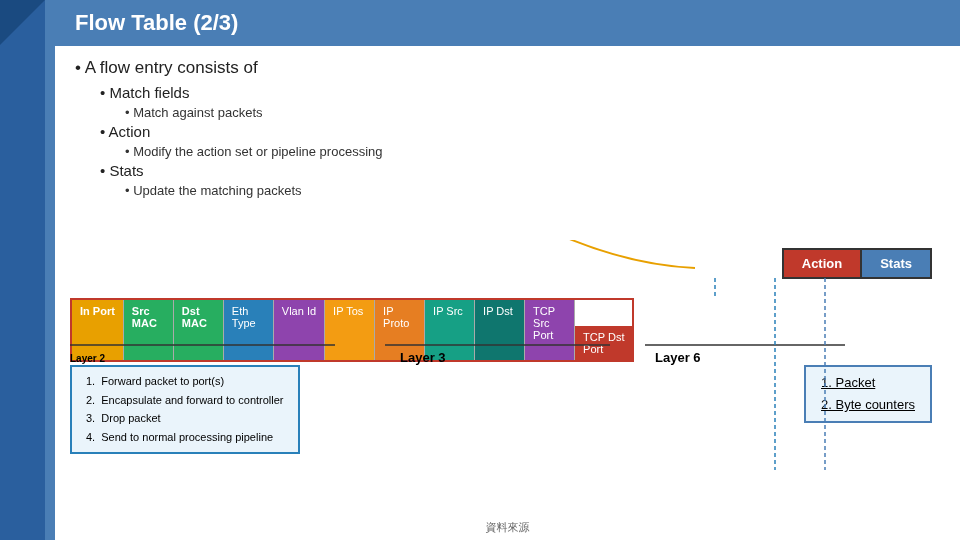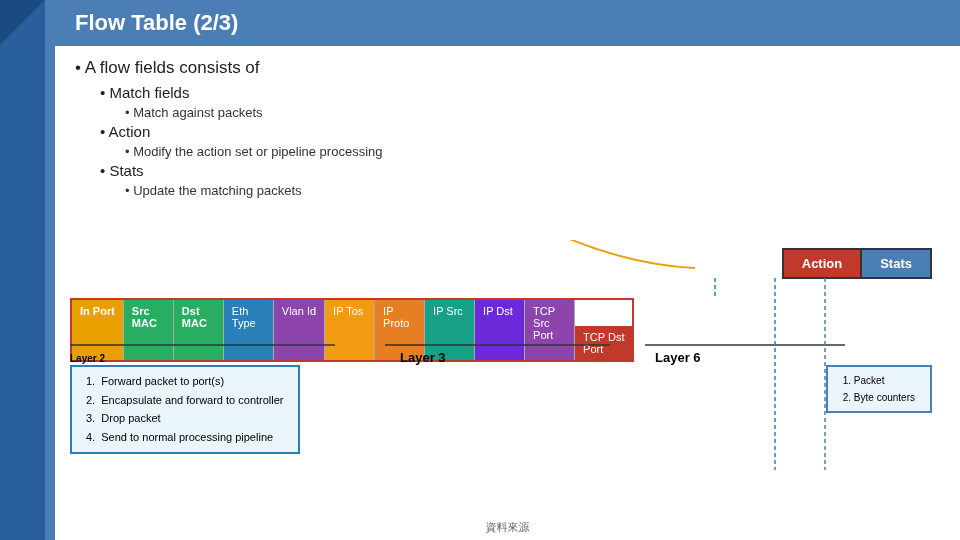--- a/index.html
+++ b/index.html
@@ -115,21 +115,21 @@
     }
 
     .field-cell:last-child { border-right: none; margin-top: 26px; }
     .field-cell.inport { background: #e8a000; color: white; font-weight: bold; }
     .field-cell.mac { background: #27ae60; color: white; font-weight: bold; }
     .field-cell.eth { background: #2980b9; color: white; }
     .field-cell.vlan { background: #8e44ad; color: white; }
     .field-cell.ip-tos { background: #f39c12; color: white; }
     .field-cell.ip-proto { background: #e67e22; color: white; }
     .field-cell.ip-src { background: #16a085; color: white; }
-    .field-cell.ip-dst { background: #6d28d9; color: white; }
+    .field-cell.ip-dst { background: #0f766e; color: white; }
     .field-cell.tcp { background: #8e44ad; color: white; }
     .field-cell.tcp-dst { background: #c0392b; color: white; }
 
     
     .svg-overlay {
       position: absolute;
       top: 0;
       left: 0;
       width: 100%;
       height: 100%;
@@ -142,21 +142,21 @@
 <div class="left-accent"></div>
 <div class="triangle-top"></div>
 
 <div class="main-content">
 
   <div class="title-bar">
     <h1>Flow Table (2/3)</h1>
   </div>
 
   <div class="content-area">
-    <div class="bullet-main bullet-dot">A flow fields consists of</div>
+    <div class="bullet-main bullet-dot">A flow entry consists of</div>
 
     <div class="bullet-sub bullet-dot">
       <span>Match fields</span>
     </div>
     <div class="bullet-sub2 sub-dash">Match against packets</div>
 
     <div class="bullet-sub bullet-dot">
       <span>Action</span>
     </div>
     <div class="bullet-sub2 sub-dash">Modify the action set or pipeline processing</div>
@@ -200,21 +200,21 @@
       <span style="font-size:13px; font-weight:bold;">Layer 6</span>
     </div>
 
     <div style="position:absolute; top:125px; left:15px; border:2px solid #2980b9; padding:5px 14px; background:#eaf4fb; font-size:11px; line-height:1.7;">
       <div>1.&nbsp;&nbsp;Forward packet to port(s)</div>
       <div>2.&nbsp;&nbsp;Encapsulate and forward to controller</div>
       <div>3.&nbsp;&nbsp;Drop packet</div>
       <div>4.&nbsp;&nbsp;Send to normal processing pipeline</div>
     </div>
 
-    <div style="position:absolute; top:125px; right:28px; border:2px solid #4a7eb5; padding:5px 15px; background:#eaf4fb; font-size:10px; line-height:1.7;">
+    <div style="position:absolute; top:125px; right:28px; border:2px solid #4a7eb5; padding:5px 15px; background:#eaf4fb; font-size:13px; line-height:1.7;text-decoration:underline;">
       <div>1. Packet</div>
       <div>2. Byte counters</div>
     </div>
 
     <svg class="svg-overlay" xmlns="http://www.w3.org/2000/svg">
 
       <line x1="15" y1="105" x2="280" y2="105" stroke="#333" stroke-width="1.5"></line>
 
       <line x1="330" y1="105" x2="555" y2="105" stroke="#333" stroke-width="1.5"></line>
 

